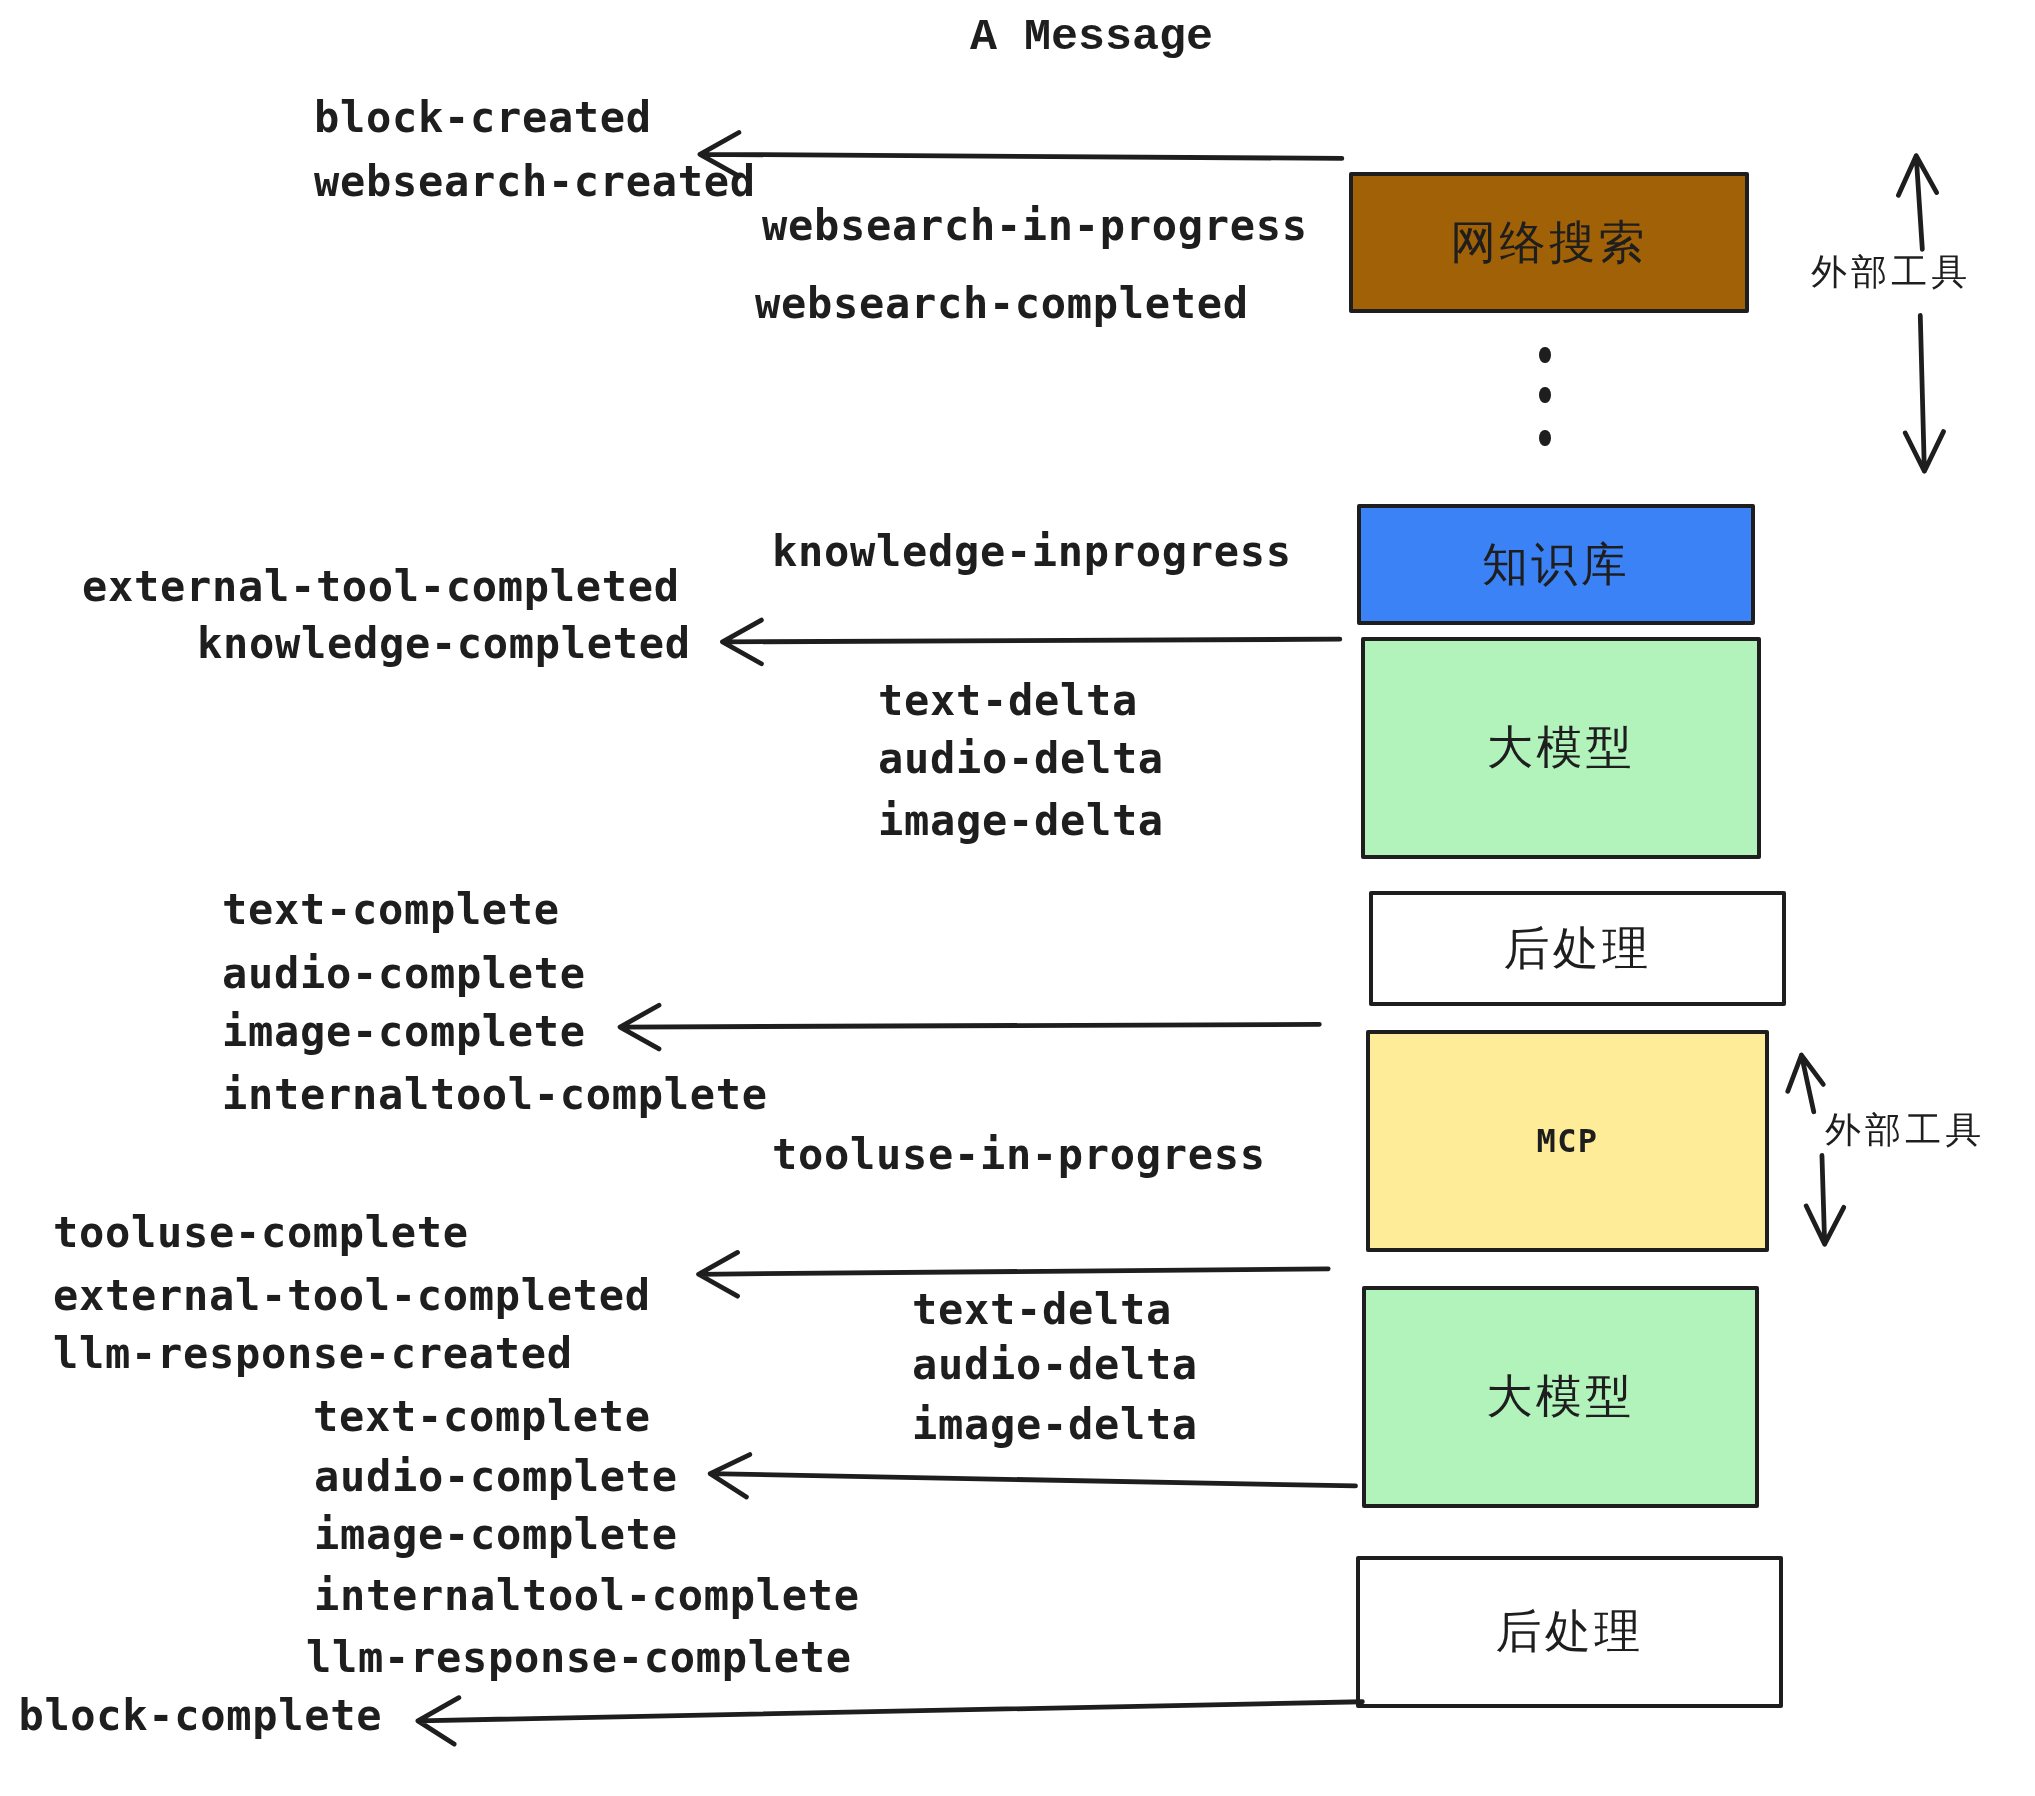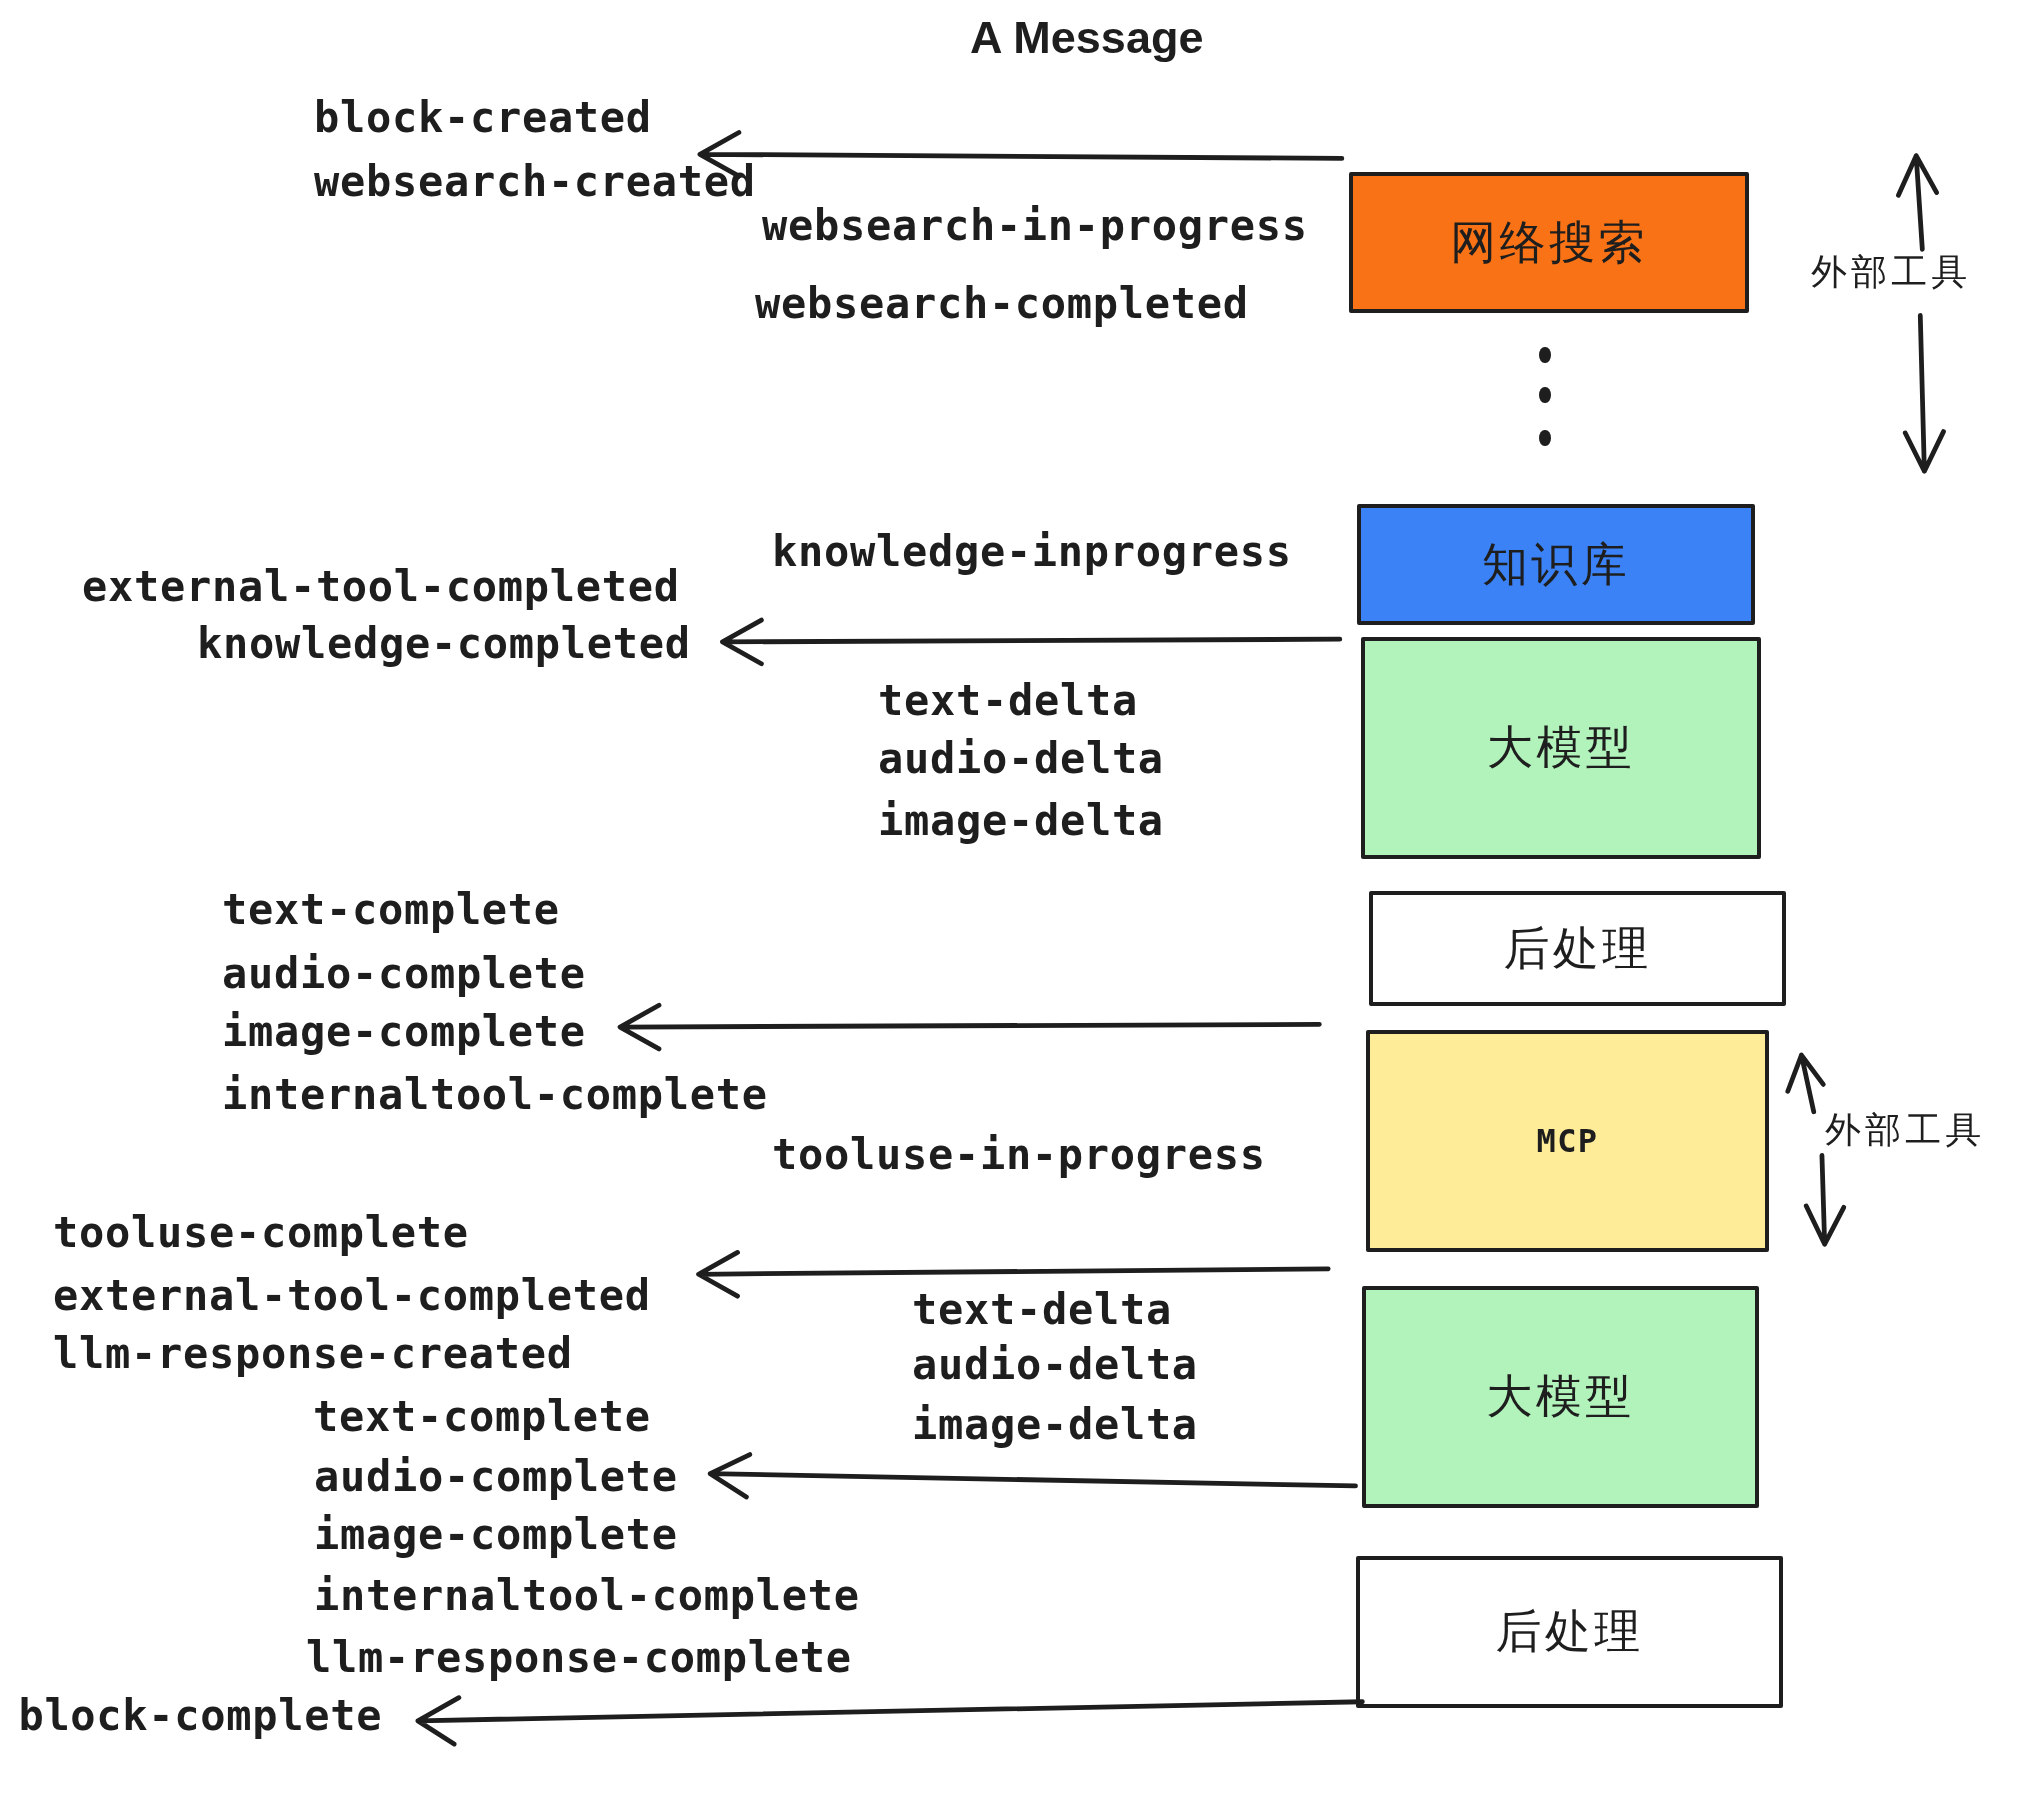--- a/index.html
+++ b/index.html
@@ -1,18 +1,18 @@
 <!DOCTYPE html>
 <html style="font-size:11px"><head>
 <meta charset="utf-8">
 <style>
   html,body{margin:0;padding:0;background:#ffffff;}
   #canvas{position:relative;width:2035px;height:1796px;background:#ffffff;overflow:hidden;
           font-family:"DejaVu Sans",sans-serif;color:#1e1e1e;}
-  .title{position:absolute;font-family:Liberation Sans, sans-serif;font-weight:600;
+  .title{position:absolute;font-family:Liberation Mono, monospace;font-weight:600;
          font-size:45px;line-height:1;white-space:nowrap;}
   .ev{position:absolute;font-family:"DejaVu Sans Mono",monospace;font-weight:600;
       font-size:42px;line-height:1;white-space:nowrap;letter-spacing:0.7px;}
   .box{position:absolute;border:4.1px solid #1e1e1e;border-radius:2px;box-sizing:border-box;
        display:flex;align-items:center;justify-content:center;
        font-size:46px;letter-spacing:3.4px;color:#1e1e1e;}
   .box.mono{font-family:"DejaVu Sans Mono",monospace;font-weight:600;letter-spacing:1.4px;font-size:32px;}
   .side-label{position:absolute;font-size:36px;letter-spacing:4.1px;line-height:1;white-space:nowrap;}
   .dot{position:absolute;width:11.6px;height:16.4px;background:#1e1e1e;border-radius:50%;}
   svg.arrows{position:absolute;left:0;top:0;width:2035px;height:1796px;pointer-events:none;}
@@ -46,21 +46,21 @@
   <div class="ev" style="left:313px;top:1396px">text-complete</div>
   <div class="ev" style="left:912px;top:1289px">text-delta</div>
   <div class="ev" style="left:912px;top:1344px">audio-delta</div>
   <div class="ev" style="left:912px;top:1404px">image-delta</div>
   <div class="ev" style="left:314px;top:1456px">audio-complete</div>
   <div class="ev" style="left:314px;top:1514px">image-complete</div>
   <div class="ev" style="left:314px;top:1575px">internaltool-complete</div>
   <div class="ev" style="left:306px;top:1637px">llm-response-complete</div>
   <div class="ev" style="left:18.4px;top:1695px">block-complete</div>
 
-  <div class="box" style="left:1349px;top:172px;width:400px;height:141px;background:#f97316">
+  <div class="box" style="left:1349px;top:172px;width:400px;height:141px;background:#a16207">
     <span>网络搜索</span>
   </div>
   <div class="box" style="left:1357px;top:504px;width:398px;height:121px;background:#3b82f6">
     <span>知识库</span>
   </div>
   <div class="box" style="left:1361px;top:637px;width:400px;height:222px;background:#b2f2bb">
     <span>大模型</span>
   </div>
   <div class="box" style="left:1369px;top:891px;width:417px;height:115px;background:#ffffff">
     <span>后处理</span>

